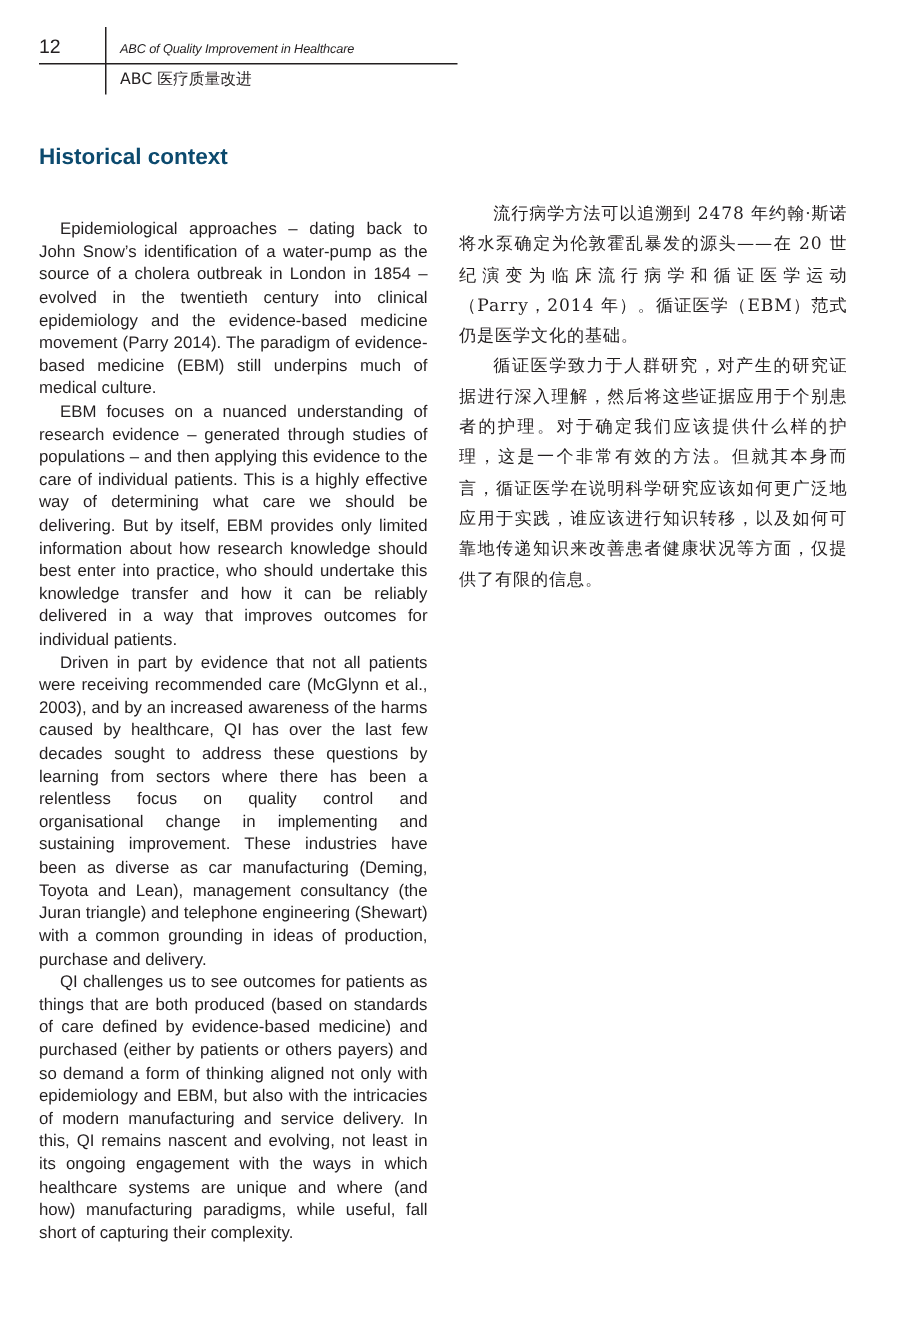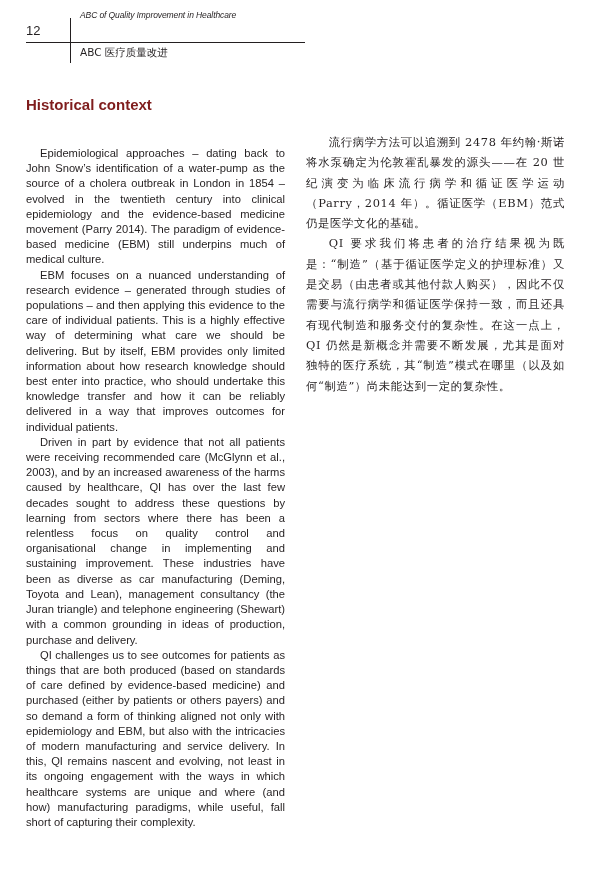--- a/index.html
+++ b/index.html
@@ -1,28 +1,28 @@
 <!DOCTYPE html>
 <html><head>
 <meta charset="utf-8">
 <style>
   html, body { margin: 0; padding: 0; background: #ffffff; }
   body { width: 611px; height: 896px; position: relative; overflow: hidden; color: #231f20; }
   .header { position: absolute; left: 0; top: 0; width: 553px; height: 70px; }
   .page-num { position: absolute; left: 26px; top: 23px; font-family: "Liberation Sans", sans-serif; font-size: 13px; color: #231f20; }
   .vrule { position: absolute; left: 70px; top: 18px; width: 1px; height: 45px; background: #231f20; }
   .hrule { position: absolute; left: 26px; top: 42px; width: 279px; height: 1px; background: #231f20; }
-  .book-title { position: absolute; left: 80px; top: 10px; font-family: "Liberation Sans", sans-serif; font-style: italic; font-size: 8.5px; color: #231f20; letter-spacing: -0.1px; }
+  .book-title { position: absolute; left: 80px; top: 27px; font-family: "Liberation Sans", sans-serif; font-style: italic; font-size: 8.5px; color: #231f20; letter-spacing: -0.1px; }
   .book-title-cn { position: absolute; left: 80px; top: 46px; font-family: "DejaVu Sans", sans-serif; font-size: 10.5px; color: #231f20; }
 
   .col { position: absolute; top: 96px; }
   .col-left { left: 26px; width: 259px; }
   .col-right { left: 306px; width: 259px; }
 
-  h2.section-title { margin: 0; font-family: "Liberation Sans", sans-serif; font-weight: bold; font-size: 15px; color: #7f1d1d; line-height: 18px; }
+  h2.section-title { margin: 0; font-family: "Liberation Sans", sans-serif; font-weight: bold; font-size: 15px; color: #0c4a6e; line-height: 18px; }
   h2.section-title.cn { font-family: "DejaVu Sans", sans-serif; }
 
   .en-body { margin-top: 32px; font-family: Liberation Sans, sans-serif; font-size: 11.2px; line-height: 15.2px; text-align: justify; }
   .en-body p { margin: 0; text-indent: 14px; }
 
   .cn-body { margin-top: 36px; font-family: "DejaVu Serif", serif; font-size: 11.4px; line-height: 20.3px; text-align: justify; letter-spacing: 0.6px; }
   .cn-body p { margin: 0; text-indent: 2em; }
 </style>
 </head>
 <body>
@@ -41,15 +41,15 @@
     <p>Epidemiological approaches – dating back to John Snow’s identification of a water-pump as the source of a cholera outbreak in London in 1854 – evolved in the twentieth century into clinical epidemiology and the evidence-based medicine movement (Parry 2014). The paradigm of evidence-based medicine (EBM) still underpins much of medical culture.</p>
     <p>EBM focuses on a nuanced understanding of research evidence – generated through studies of populations – and then applying this evidence to the care of individual patients. This is a highly effective way of determining what care we should be delivering. But by itself, EBM provides only limited information about how research knowledge should best enter into practice, who should undertake this knowledge transfer and how it can be reliably delivered in a way that improves outcomes for individual patients.</p>
     <p>Driven in part by evidence that not all patients were receiving recommended care (McGlynn et al., 2003), and by an increased awareness of the harms caused by healthcare, QI has over the last few decades sought to address these questions by learning from sectors where there has been a relentless focus on quality control and organisational change in implementing and sustaining improvement. These industries have been as diverse as car manufacturing (Deming, Toyota and Lean), management consultancy (the Juran triangle) and telephone engineering (Shewart) with a common grounding in ideas of production, purchase and delivery.</p>
     <p>QI challenges us to see outcomes for patients as things that are both produced (based on standards of care defined by evidence-based medicine) and purchased (either by patients or others payers) and so demand a form of thinking aligned not only with epidemiology and EBM, but also with the intricacies of modern manufacturing and service delivery. In this, QI remains nascent and evolving, not least in its ongoing engagement with the ways in which healthcare systems are unique and where (and how) manufacturing paradigms, while useful, fall short of capturing their complexity.</p>
   </div>
 </div>
 
 <div class="col col-right">
   <div class="cn-body">
     <p>流行病学方法可以追溯到 2478 年约翰·斯诺将水泵确定为伦敦霍乱暴发的源头——在 20 世纪演变为临床流行病学和循证医学运动（Parry，2014 年）。循证医学（EBM）范式仍是医学文化的基础。</p>
-    <p>QI 要求我们将患者的治疗结果视为既是：“制造”（基于循证医学定义的护理标准）又是交易（由患者或其他付款人购买），因此不仅需要与流行病学和循证医学保持一致，而且还具有现代制造和服务交付的复杂性。在这一点上，QI 仍然是新概念并需要不断发展，尤其是面对独特的医疗系统，其“制造”模式在哪里（以及如何“制造”）尚未能达到一定的复杂性。</p>
+    <p>循证医学致力于人群研究，对产生的研究证据进行深入理解，然后将这些证据应用于个别患者的护理。对于确定我们应该提供什么样的护理，这是一个非常有效的方法。但就其本身而言，循证医学在说明科学研究应该如何更广泛地应用于实践，谁应该进行知识转移，以及如何可靠地传递知识来改善患者健康状况等方面，仅提供了有限的信息。</p>
   </div>
 </div>
 
 </body></html>

